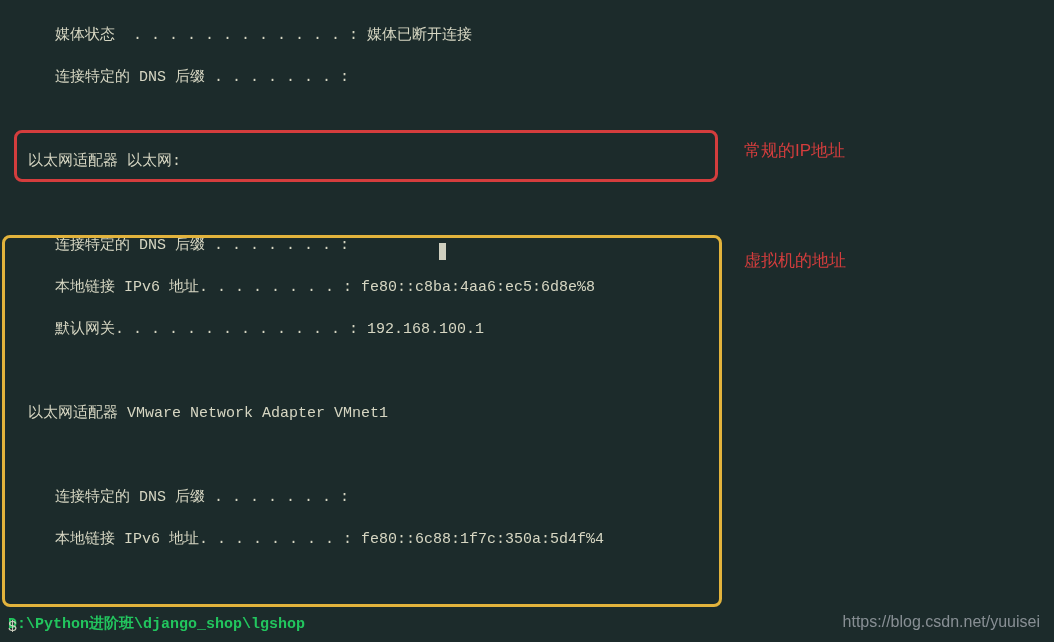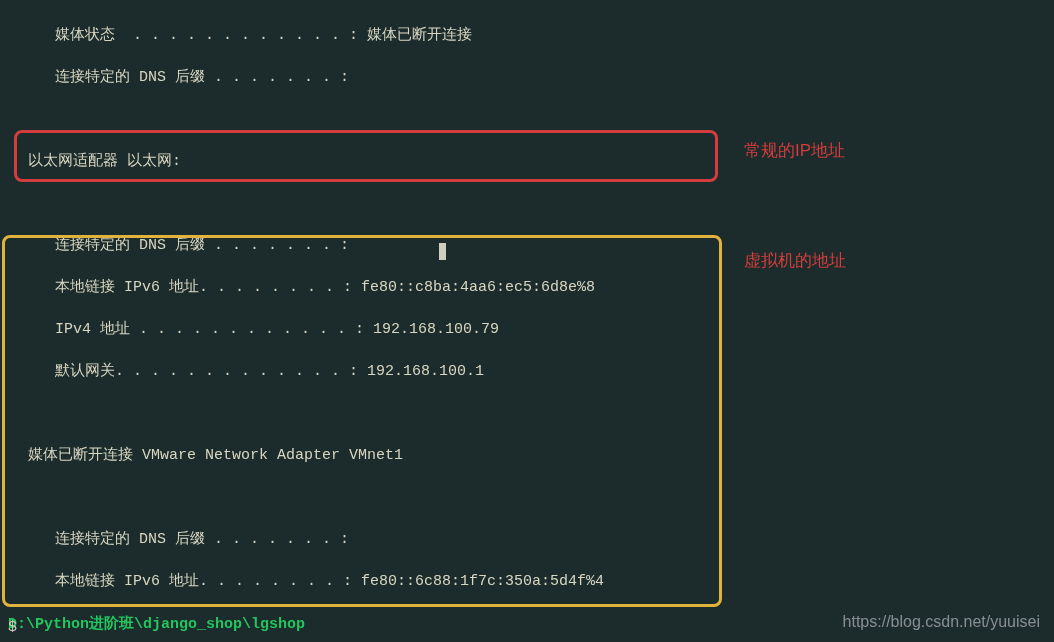--- a/index.html
+++ b/index.html
@@ -56,24 +56,23 @@
 <body>
 
 <div class="content">
 <div class="line">   媒体状态  . . . . . . . . . . . . : 媒体已断开连接</div>
 <div class="line">   连接特定的 DNS 后缀 . . . . . . . :</div>
 <div class="line"> </div>
 <div class="line">以太网适配器 以太网:</div>
 <div class="line"> </div>
 <div class="line">   连接特定的 DNS 后缀 . . . . . . . :</div>
 <div class="line">   本地链接 IPv6 地址. . . . . . . . : fe80::c8ba:4aa6:ec5:6d8e%8</div>
-<div class="line">   IPv4 地址 . . . . . . . . . . . . : 192.168.100.79</div>
 <div class="line">   默认网关. . . . . . . . . . . . . : 192.168.100.1</div>
 <div class="line"> </div>
-<div class="line">媒体已断开连接 VMware Network Adapter VMnet1</div>
+<div class="line">以太网适配器 VMware Network Adapter VMnet1</div>
 <div class="line"> </div>
 <div class="line">   连接特定的 DNS 后缀 . . . . . . . :</div>
 <div class="line">   本地链接 IPv6 地址. . . . . . . . : fe80::6c88:1f7c:350a:5d4f%4</div>
 
 
 
 
 
 
 

